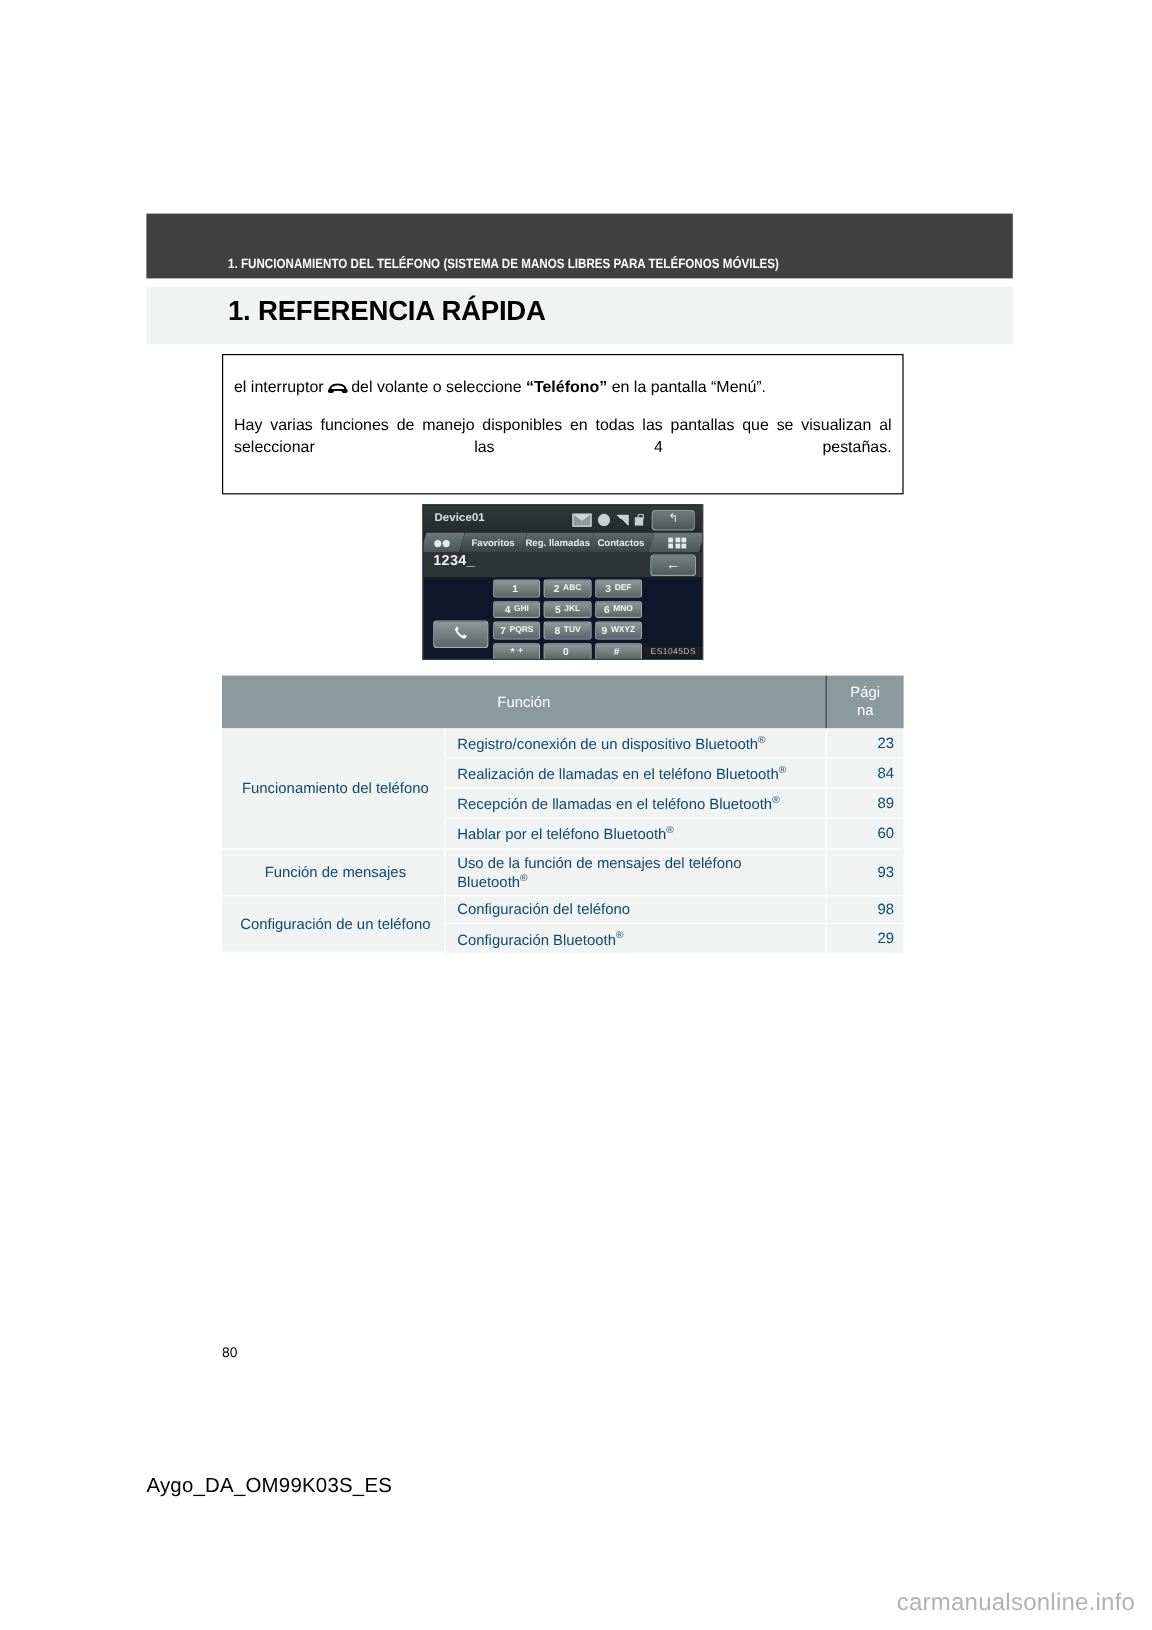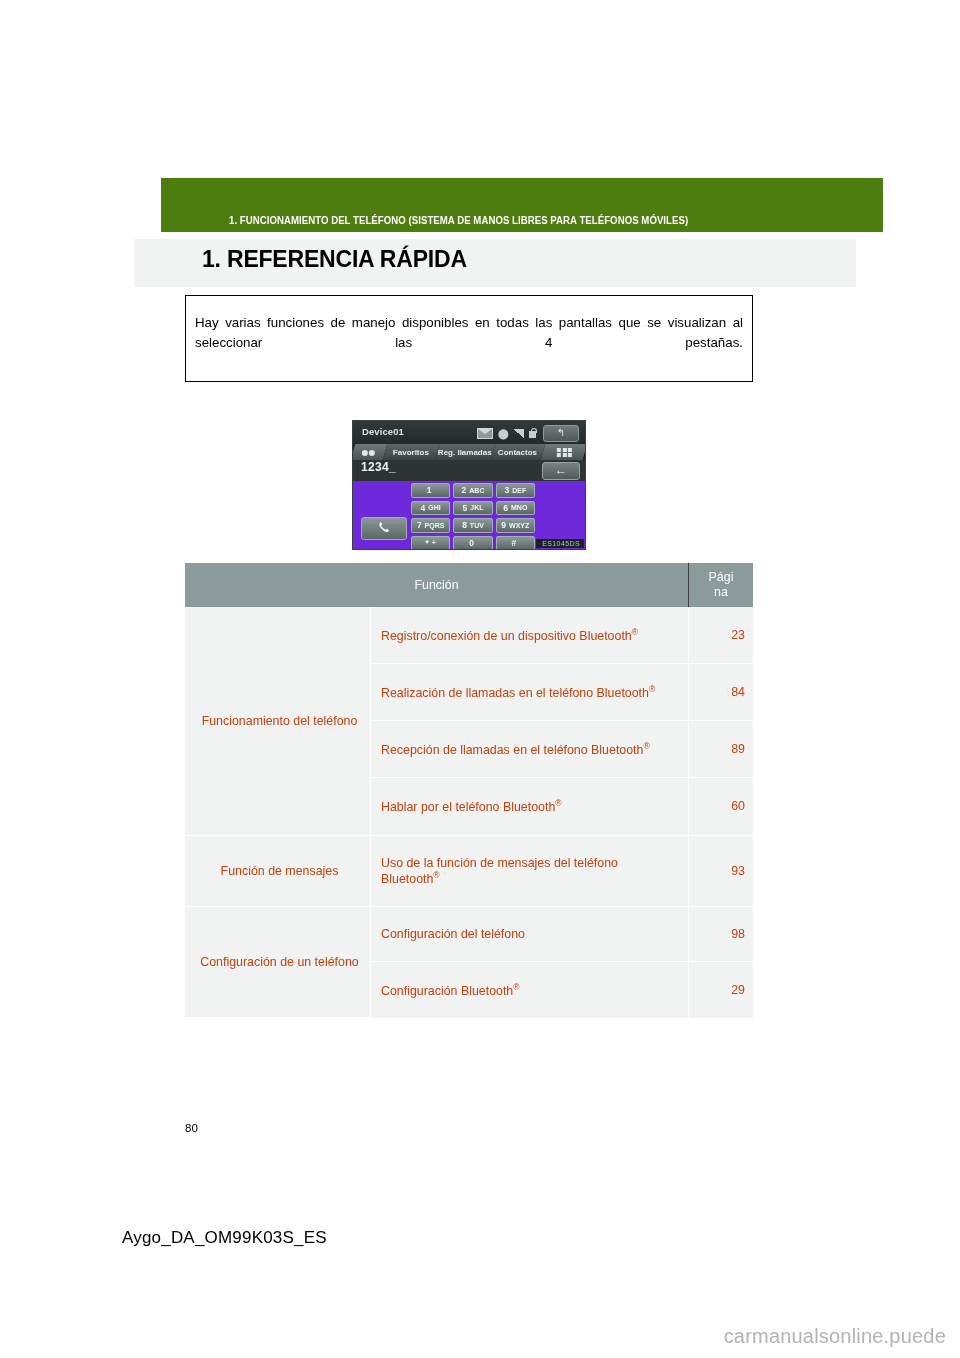--- a/index.html
+++ b/index.html
@@ -17,22 +17,21 @@
     overflow: hidden;
   }
 
   
   #header-band {
     position: absolute;
     left: 122px;
     top: 178px;
     width: 722px;
     height: 54px;
-    background: #4d7c0f;
-    margin-left: 39px;
+    background: #404040;
   }
   #header-band .chapter-line {
     position: absolute;
     left: 68px;
     bottom: 6px;
     color: #ffffff;
     font-size: 11.2px;
     font-weight: bold;
     letter-spacing: 0.05px;
     transform: scaleX(0.86);
@@ -41,21 +40,20 @@
   }
 
   
   #title-band {
     position: absolute;
     left: 122px;
     top: 239px;
     width: 722px;
     height: 48px;
     background: #f1f3f2;
-    margin-left: 12px;
   }
   #title-band .section-title {
     position: absolute;
     left: 68px;
     top: 7px;
     font-size: 23px;
     font-weight: bold;
     letter-spacing: -0.2px;
     white-space: nowrap;
   }
@@ -94,21 +92,21 @@
     margin: 0 3px;
   }
 
   
   #device-figure {
     position: absolute;
     left: 352px;
     top: 420px;
     width: 234px;
     height: 130px;
-    background: #6d28d9;
+    background: #0f172a;
     border: 1px solid #3a4040;
     box-sizing: border-box;
     overflow: hidden;
     font-size: 7px;
   }
   #device-statusbar {
     position: absolute;
     left: 0; top: 0;
     width: 100%;
     height: 23px;
@@ -339,23 +337,23 @@
   }
   #func-table th.th-pagina {
     border-left: 1px solid #404040;
     line-height: 15px;
     width: 48px;
   }
   #func-table td {
     background: #f1f2f2;
     border-bottom: 1.4px solid #ffffff;
     border-right: 1.4px solid #ffffff;
-    padding: 20px 8px;
+    padding: 4px 8px;
     vertical-align: middle;
-    color: #c2410c;
+    color: #0c4a6e;
   }
   #func-table td.cat {
     text-align: center;
     padding-left: 12px;
     width: 165px;
   }
   #func-table td.fn {
     text-align: left;
     padding-left: 10px;
   }
@@ -395,20 +393,32 @@
 
 <div id="header-band">
   <div class="chapter-line">1. FUNCIONAMIENTO DEL TELÉFONO (SISTEMA DE MANOS LIBRES PARA TELÉFONOS MÓVILES)</div>
 </div>
 
 <div id="title-band">
   <div class="section-title">1. REFERENCIA RÁPIDA</div>
 </div>
 
 <div id="intro-box">
+  <p class="p2">
+    <span>el interruptor</span><span class="handset-icon" aria-hidden="true">
+      <svg width="17" height="12" viewBox="0 0 34 24">
+        <path d="M3 17 C1 11, 7 5, 17 5 C27 5, 33 11, 31 17 L27.5 16 C29 11.5, 24 8.6, 17 8.6 C10 8.6, 5 11.5, 6.5 16 Z" fill="#000"></path>
+        <ellipse cx="5.5" cy="17.5" rx="5" ry="3.4" fill="#000"></ellipse>
+        <ellipse cx="28.5" cy="17.5" rx="5" ry="3.4" fill="#000"></ellipse>
+        <rect x="9" y="14.4" width="16" height="3.2" fill="#000"></rect>
+      </svg>
+    </span><span>del volante o seleccione</span>
+    <span class="bold">“Teléfono”</span>
+    <span>en la pantalla “Menú”.</span>
+  </p>
   <p class="p3">Hay varias funciones de manejo disponibles en todas las pantallas que se visualizan al seleccionar las 4 pestañas.</p>
 </div>
 
 <div id="device-figure">
 
   <div id="device-statusbar">
     <div id="device-title">Device01</div>
     <div class="status-icons">
       <span class="icon-env"></span>
       <span class="icon-bt">⬤</span>
@@ -551,13 +561,13 @@
     </tr>
     <tr>
       <td class="fn"><span>Configuración Bluetooth</span><sup class="reg">®</sup></td>
       <td class="pg">29</td>
     </tr>
   </tbody>
 </table>
 
 <div id="page-number">80</div>
 <div id="doc-code">Aygo_DA_OM99K03S_ES</div>
-<div id="watermark">carmanualsonline.puede</div>
+<div id="watermark">carmanualsonline.info</div>
 
 </body></html>

